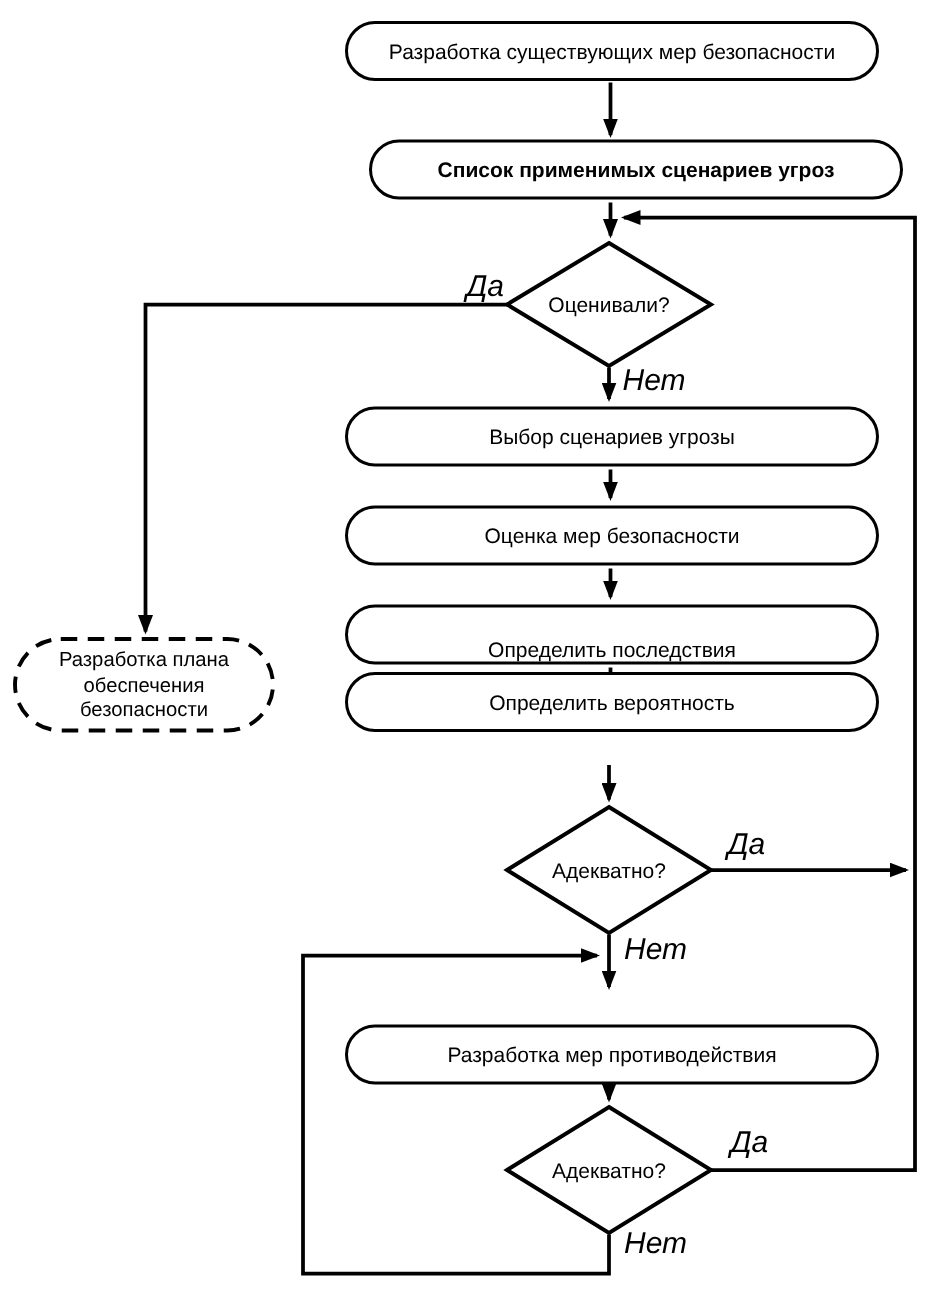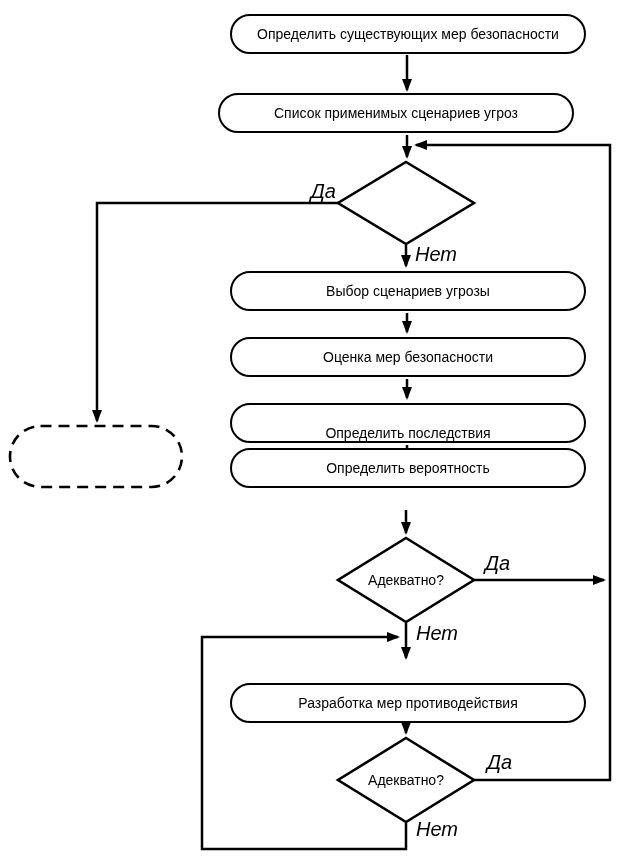--- a/index.html
+++ b/index.html
@@ -59,24 +59,24 @@
     <path class="edge" marker-end="url(#ah)" d="M406,823 V849 H202 V637 H398"></path>
 
     <polygon class="shape" points="406,162 474,203 406,244 338,203"></polygon>
     <polygon class="shape" points="406,538 474,580 406,622 338,580"></polygon>
     <polygon class="shape" points="406,738 474,780 406,822 338,780"></polygon>
 
     <rect class="dashed-shape" x="10" y="426" width="172" height="61" rx="30.5" ry="30.5"></rect>
   </svg>
 
   <div class="node" style="left:230px; top:14px; width:356px; height:40px;">
-    <span>Определить существующих мер безопасности</span>
+    <span>Разработка существующих мер безопасности</span>
   </div>
 
-  <div class="node" style="left:218px; top:93px; width:356px; height:40px;">
+  <div class="node" style="left:246px; top:93px; width:356px; height:40px;font-weight:bold;">
     <span>Список применимых сценариев угроз</span>
   </div>
 
   <div class="node" style="left:230px; top:271px; width:356px; height:40px;">
     <span>Выбор сценариев угрозы</span>
   </div>
 
   <div class="node" style="left:230px; top:337px; width:356px; height:40px;align-items:center;">
     <span>Оценка мер безопасности</span>
   </div>
@@ -86,25 +86,31 @@
   </div>
 
   <div class="node" style="left:230px; top:448px; width:356px; height:40px;">
     <span>Определить вероятность</span>
   </div>
 
   <div class="node" style="left:230px; top:663px; width:356px; height:40px;margin-top:20px;">
     <span>Разработка мер противодействия</span>
   </div>
 
+  <div class="diamond-text" style="left:338px; top:195px; width:136px;">Оценивали?</div>
 
   <div class="diamond-text" style="left:338px; top:572px; width:136px;">Адекватно?</div>
 
   <div class="diamond-text" style="left:338px; top:772px; width:136px;">Адекватно?</div>
 
+  <div class="plan-text" style="left:10px; top:432px; width:172px;">
+    <div>Разработка плана</div>
+    <div>обеспечения</div>
+    <div>безопасности</div>
+  </div>
 
   <div class="edge-label align-right" style="left:300px; top:183px; width:36px;">Да</div>
 
   <div class="edge-label" style="left:415px; top:246px;">Нет</div>
 
   <div class="edge-label" style="left:485px; top:555px;">Да</div>
 
   <div class="edge-label" style="left:416px; top:625px;">Нет</div>
 
   <div class="edge-label" style="left:487px; top:754px;">Да</div>

